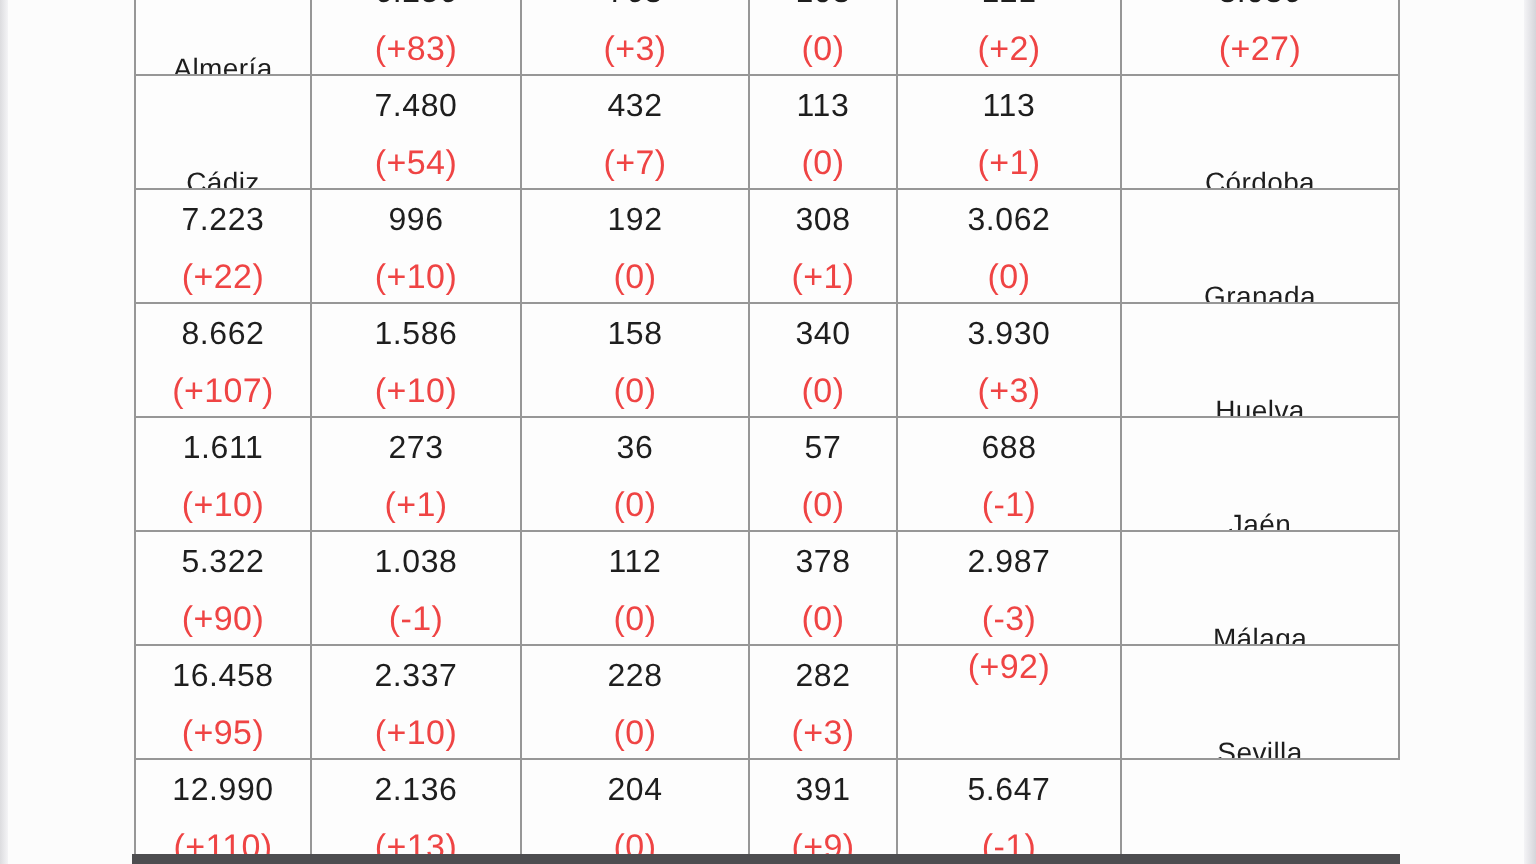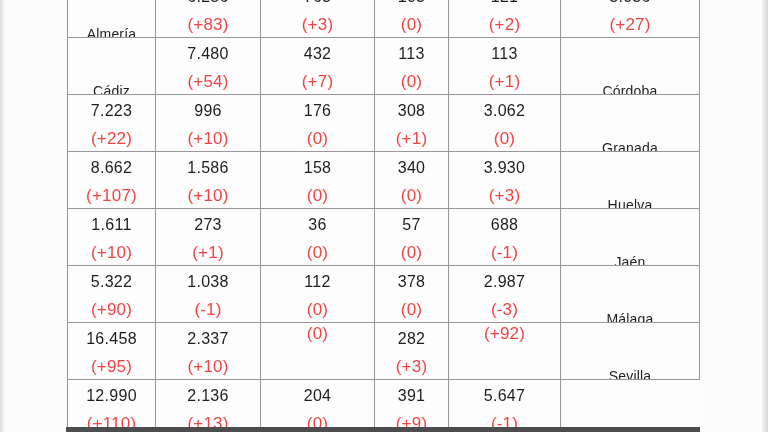--- a/index.html
+++ b/index.html
@@ -100,21 +100,21 @@
       </div>
       <div class="cell">
         <div class="line1 mainval">7.223</div>
         <div class="line2 delta">(+22)</div>
       </div>
       <div class="cell">
         <div class="line1 mainval">996</div>
         <div class="line2 delta">(+10)</div>
       </div>
       <div class="cell">
-        <div class="line1 mainval">176</div>
+        <div class="line1 mainval">192</div>
         <div class="line2 delta">(0)</div>
       </div>
       <div class="cell">
         <div class="line1 mainval">308</div>
         <div class="line2 delta">(+1)</div>
       </div>
       <div class="cell">
         <div class="line1 mainval">3.062</div>
         <div class="line2 delta">(0)</div>
       </div>
@@ -196,20 +196,21 @@
       </div>
       <div class="cell">
         <div class="line1 mainval">16.458</div>
         <div class="line2 delta">(+95)</div>
       </div>
       <div class="cell">
         <div class="line1 mainval">2.337</div>
         <div class="line2 delta">(+10)</div>
       </div>
       <div class="cell">
+        <div class="line1 mainval">228</div>
         <div class="line2 delta">(0)</div>
       </div>
       <div class="cell">
         <div class="line1 mainval">282</div>
         <div class="line2 delta">(+3)</div>
       </div>
       <div class="cell">
         <div class="line2 delta">(+92)</div>
       </div>
       <div class="cell">

